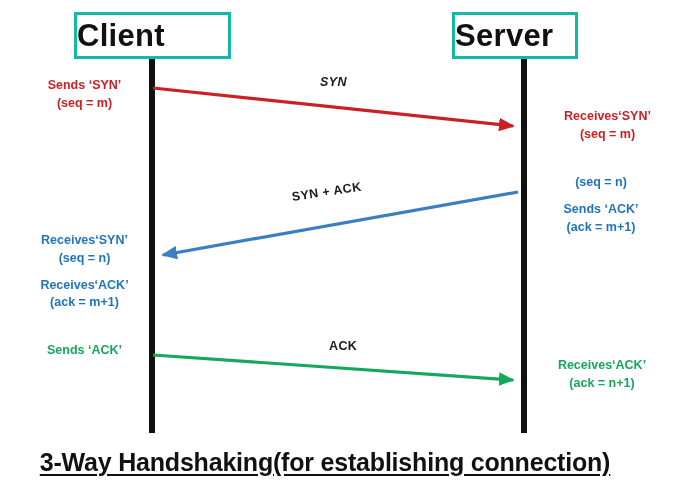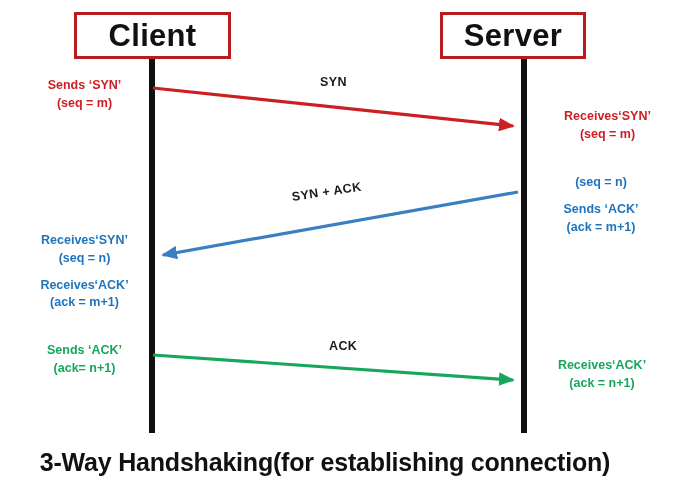--- a/index.html
+++ b/index.html
@@ -12,36 +12,35 @@
     width: 677px;
     height: 493px;
     background: #ffffff;
     overflow: hidden;
     font-family: "Liberation Sans", sans-serif;
   }
 
   
   .endpoint-box {
     position: absolute;
-    border: 3px solid #b91c1c;
+    border: 3px solid #14b8a6;
     background: #ffffff;
     display: flex;
     align-items: center;
-    justify-content: center;
     box-sizing: border-box;
   }
   .endpoint-label {
     font-size: 31px;
     font-weight: bold;
     color: #111111;
     letter-spacing: 0.3px;
     line-height: 1;
   }
   #client-box { left: 74px;  top: 12px; width: 157px; height: 47px; }
-  #server-box { left: 440px; top: 12px; width: 146px; height: 47px; }
+  #server-box { left: 452px; top: 12px; width: 126px; height: 47px; }
 
   
   .lifeline {
     position: absolute;
     width: 6px;
     background: #111111;
     top: 59px;
     height: 374px;
   }
   #client-lifeline { left: 149px; }
@@ -70,21 +69,21 @@
 
   
   .msg-label {
     position: absolute;
     font-size: 12.5px;
     font-weight: bold;
     color: #1a1a1a;
     white-space: nowrap;
     letter-spacing: 0.4px;
   }
-  #label-syn     { left: 320px; top: 75px; }
+  #label-syn     { left: 320px; top: 75px; font-style: italic; }
   #label-synack  { left: 292px; top: 190px; transform: rotate(-8.5deg); transform-origin: left center; }
   #label-ack     { left: 329px; top: 339px; }
 
   
   #arrow-layer {
     position: absolute;
     left: 0; top: 0;
     width: 677px;
     height: 493px;
     pointer-events: none;
@@ -93,20 +92,21 @@
   
   #caption {
     position: absolute;
     left: 0;
     top: 448px;
     width: 650px;
     text-align: center;
     font-size: 25px;
     font-weight: bold;
     color: #111111;
+    text-decoration: underline;
     text-underline-offset: 3px;
     letter-spacing: -0.2px;
     white-space: nowrap;
   }
 </style>
 </head>
 <body>
 
 <div id="canvas">
 
@@ -162,21 +162,20 @@
 
   <div class="note blue" id="note-client-synack">
     <span class="ln">Receives‘SYN’</span>
     <span class="ln">(seq = n)</span>
     <span class="ln" style="margin-top:9px;">Receives‘ACK’</span>
     <span class="ln">(ack = m+1)</span>
   </div>
 
   <div class="note green" id="note-client-ack-send">
     <span class="ln">Sends ‘ACK’</span>
-    <span class="ln">(ack= n+1)</span>
   </div>
 
   <div class="note green" id="note-server-ack-recv">
     <span class="ln">Receives‘ACK’</span>
     <span class="ln">(ack = n+1)</span>
   </div>
 
   <div id="caption">3-Way Handshaking(for establishing connection)</div>
 
 </div>

